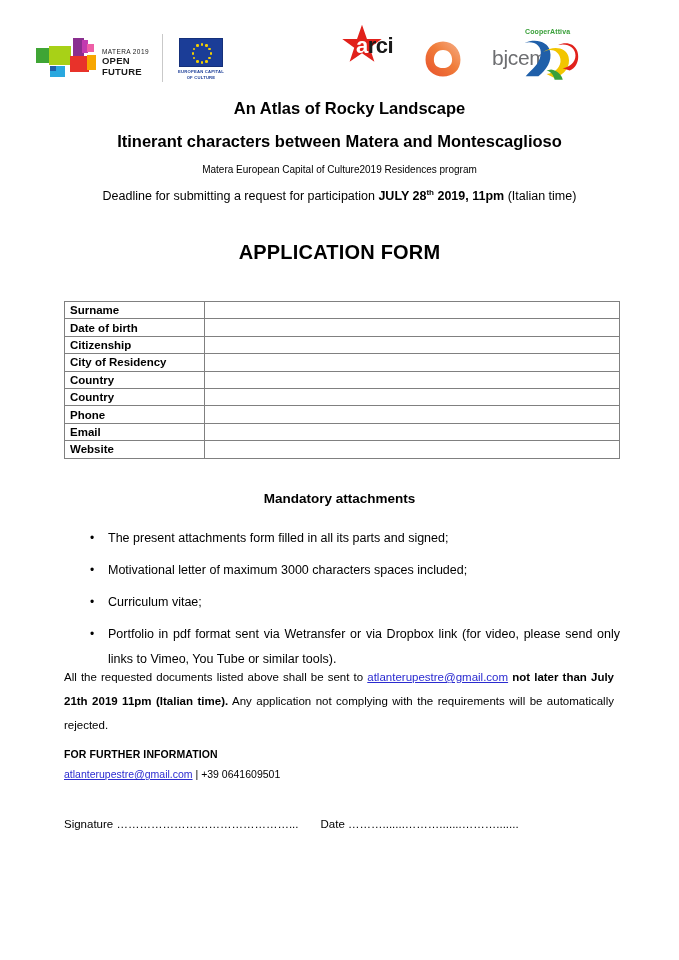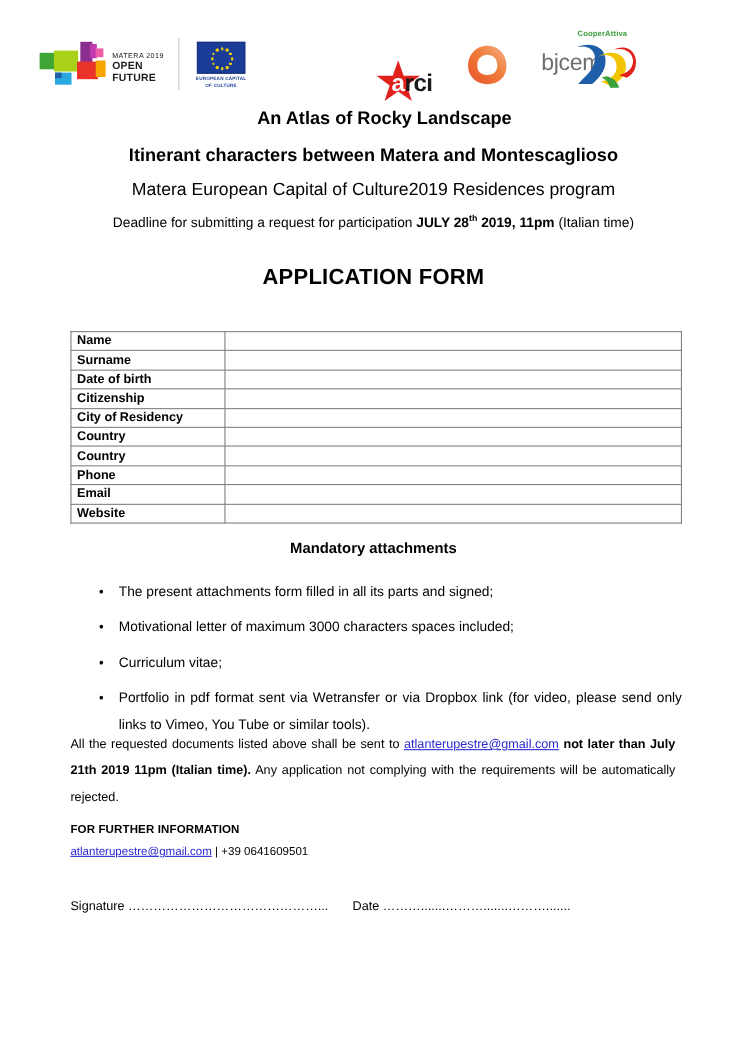--- a/index.html
+++ b/index.html
@@ -119,21 +119,21 @@
     font-weight: bold;
     letter-spacing: 0.2px;
     color: #1b3d97;
     line-height: 1.35;
   }
 
   
   .arci-logo {
     position: absolute;
     left: 341px;
-    top: 38px;
+    top: 8px;
     width: 66px;
     height: 46px;
   }
   .arci-star {
     position: absolute;
     left: 0;
     top: 2px;
     width: 42px;
     height: 42px;
   }
@@ -215,21 +215,21 @@
     margin-bottom: 16px;
     padding-left: 20px;
   }
   .doc-title-2 {
     font-size: 16.5px;
     font-weight: bold;
     line-height: 1.0;
     margin-bottom: 16px;
   }
   .doc-subtitle {
-    font-size: 16px;
+    font-size: 10px;
     line-height: 1.0;
     margin-bottom: 14px;
   }
   .doc-deadline {
     font-size: 12.5px;
     line-height: 1.0;
   }
   .doc-deadline .bold { font-weight: bold; }
   .doc-deadline sup { font-size: 8px; vertical-align: super; }
 
@@ -433,24 +433,20 @@
     <div class="doc-title-2">Itinerant characters between Matera and Montescaglioso</div>
     <div class="doc-subtitle">Matera European Capital of Culture2019 Residences program</div>
     <div class="doc-deadline"><span>Deadline for submitting a request for participation </span><span class="bold">JULY 28</span><sup class="bold">th</sup><span class="bold"> 2019, 11pm</span><span> (Italian time)</span></div>
   </div>
 
   <div class="form-heading">APPLICATION FORM</div>
 
   <table class="form-table">
     <tbody id="form-table-body">
         <tr>
-          <td class="label-cell">Name</td>
-          <td class="value-cell"></td>
-        </tr>
-        <tr>
           <td class="label-cell">Surname</td>
           <td class="value-cell"></td>
         </tr>
         <tr>
           <td class="label-cell">Date of birth</td>
           <td class="value-cell"></td>
         </tr>
         <tr>
           <td class="label-cell">Citizenship</td>
           <td class="value-cell"></td>

